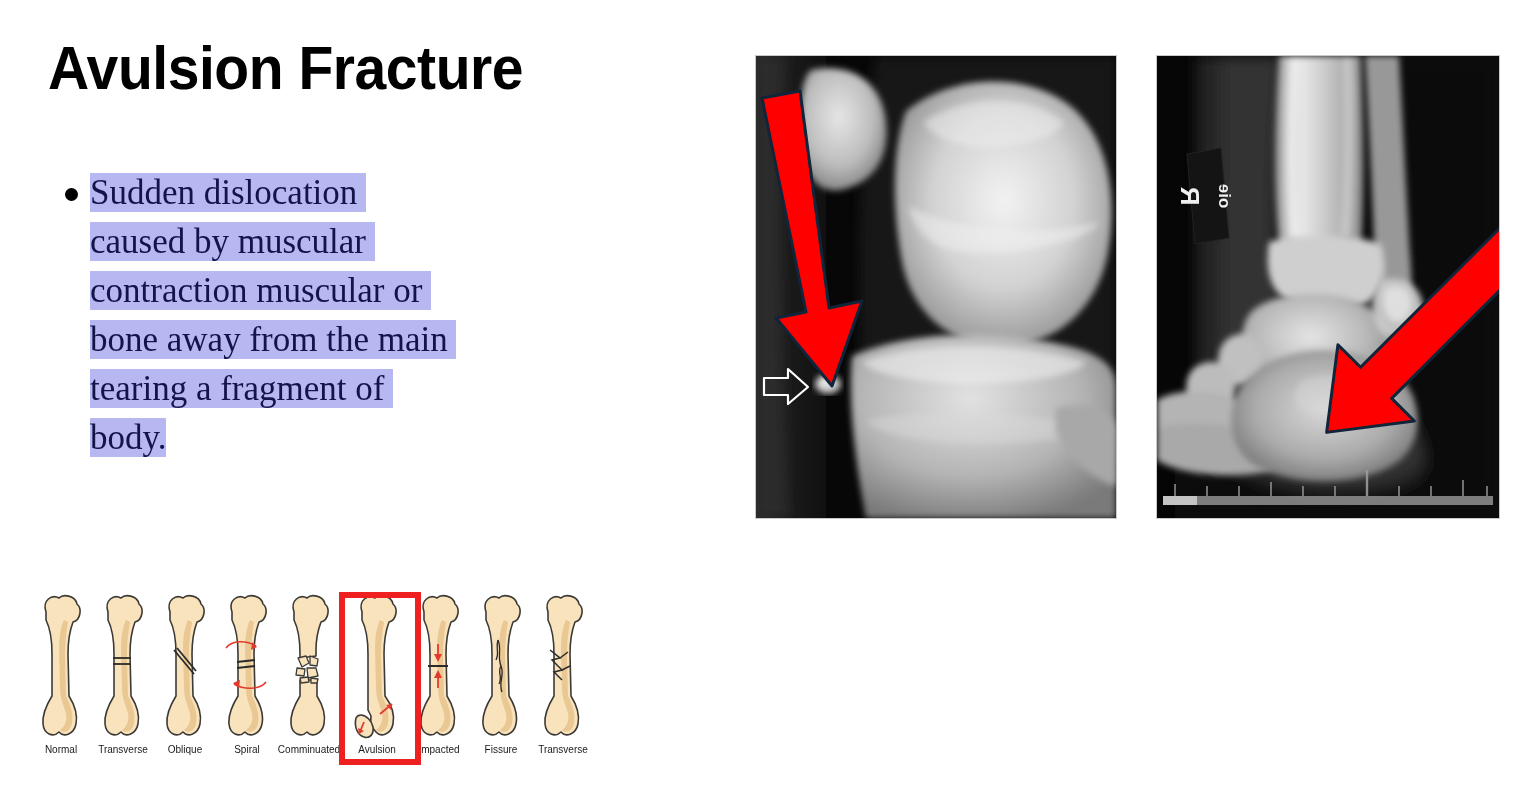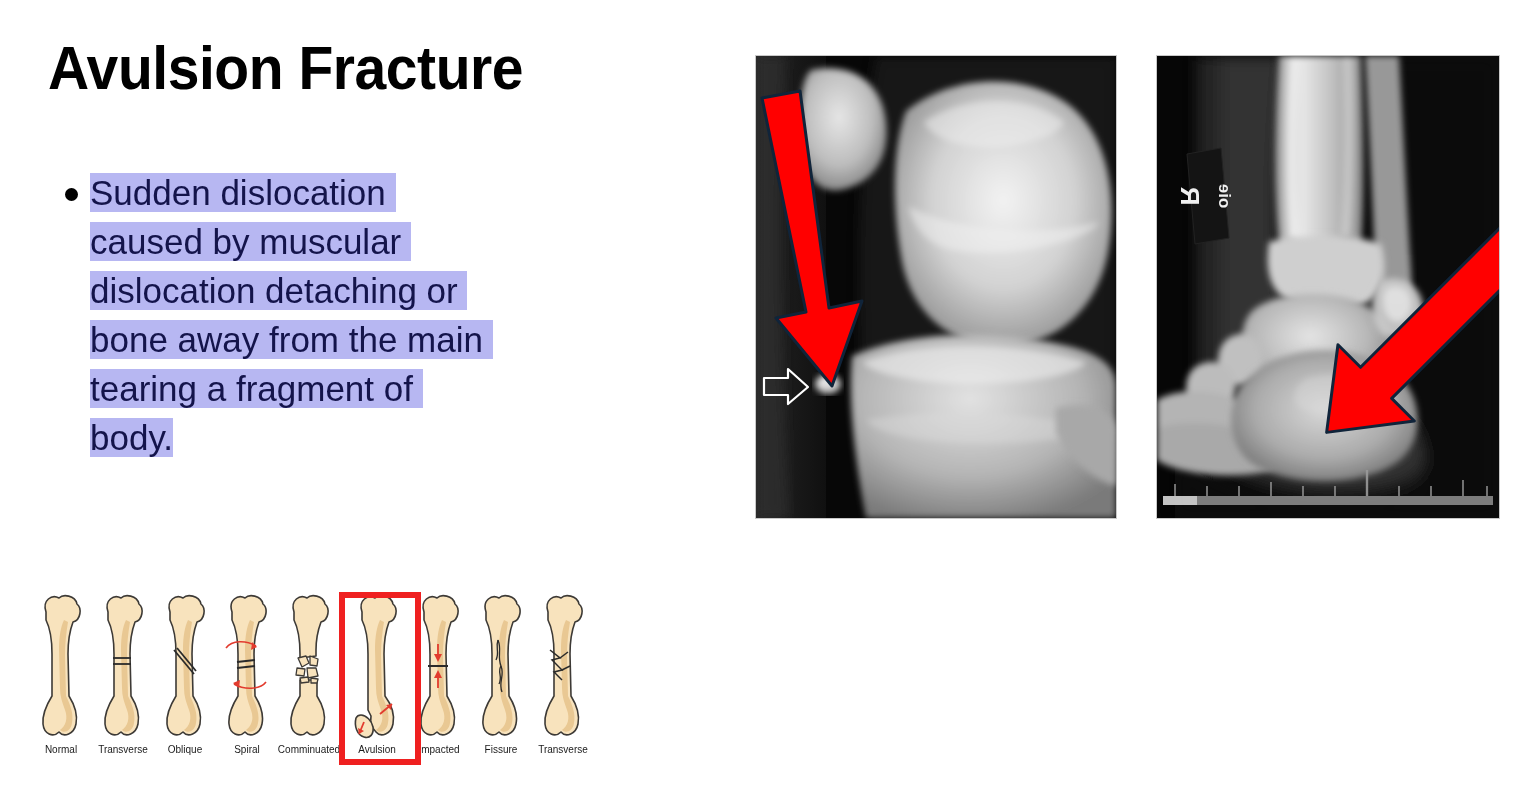--- a/index.html
+++ b/index.html
@@ -18,21 +18,21 @@
   
   #body-block{position:absolute;left:60px;top:168px;width:620px;}
   #bullet-dot{
     position:absolute;left:5px;top:20px;width:13px;height:13px;
     border-radius:50%;background:#000;
   }
   #bullet-text{
     position:absolute;left:30px;top:0;width:590px;
     font-size:35px;line-height:49px;color:#14144b;
   }
-  #bullet-text .ln{display:block;white-space:pre;}
+  #bullet-text .ln{display:block;white-space:pre;font-family:Liberation Serif, serif;}
   #bullet-text .hl{background:#b7b7f2;}
 
   
   .xray{position:absolute;border:1px solid #c9c9c9;background:#000;overflow:hidden;}
   #xray-knee{left:755px;top:55px;width:360px;height:462px;}
   #xray-ankle{left:1156px;top:55px;width:342px;height:462px;}
 
   .xr-canvas{position:absolute;inset:0;}
 
   
@@ -53,21 +53,21 @@
 </head>
 <body>
 
 <div id="slide-title">Avulsion Fracture</div>
 
 <div id="body-block">
   <div id="bullet-dot"></div>
   <div id="bullet-text">
     <span class="ln"><span class="hl">Sudden dislocation </span></span>
     <span class="ln"><span class="hl">caused by muscular </span></span>
-    <span class="ln"><span class="hl">dislocation detaching or </span></span>
+    <span class="ln"><span class="hl">contraction muscular or </span></span>
     <span class="ln"><span class="hl">bone away from the main </span></span>
     <span class="ln"><span class="hl">tearing a fragment of </span></span>
     <span class="ln"><span class="hl">body.</span></span>
   </div>
 </div>
 
 <div class="xray" id="xray-knee">
   <svg class="xr-canvas" viewBox="0 0 360 462" preserveAspectRatio="none">
     <defs>
       <radialGradient id="kFem" cx="50%" cy="45%" r="60%">

